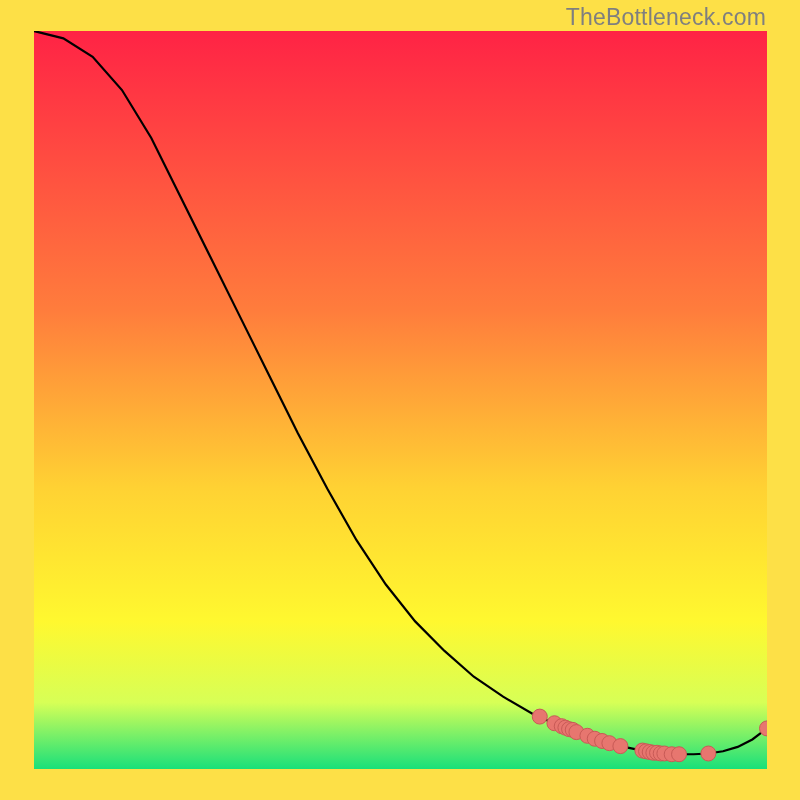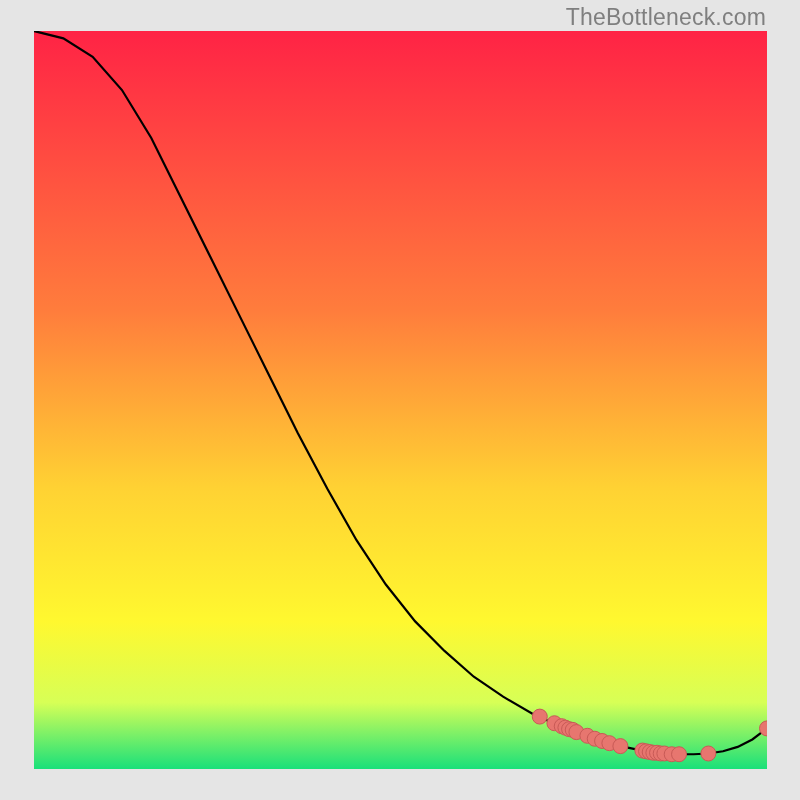--- a/index.html
+++ b/index.html
@@ -8,21 +8,21 @@
     width: 800px;
     height: 800px;
     background: #000;
     overflow: hidden;
     font-family: Arial, Helvetica, sans-serif;
   }
   .stage {
     position: relative;
     width: 800px;
     height: 800px;
-    background: #e5e5e5;
+    background: #fde047;
   }
   .plot-area {
     position: absolute;
     left: 34px;
     top: 31px;
     width: 733px;
     height: 738px;
     overflow: hidden;
   }
   .gradient {

